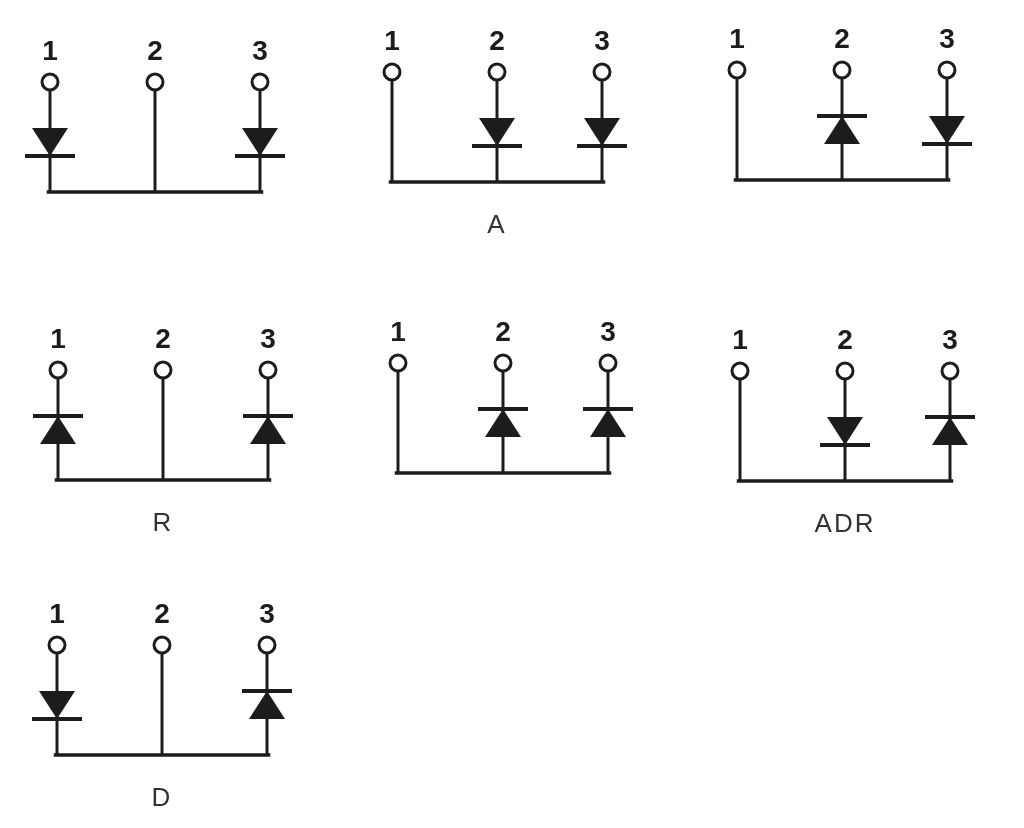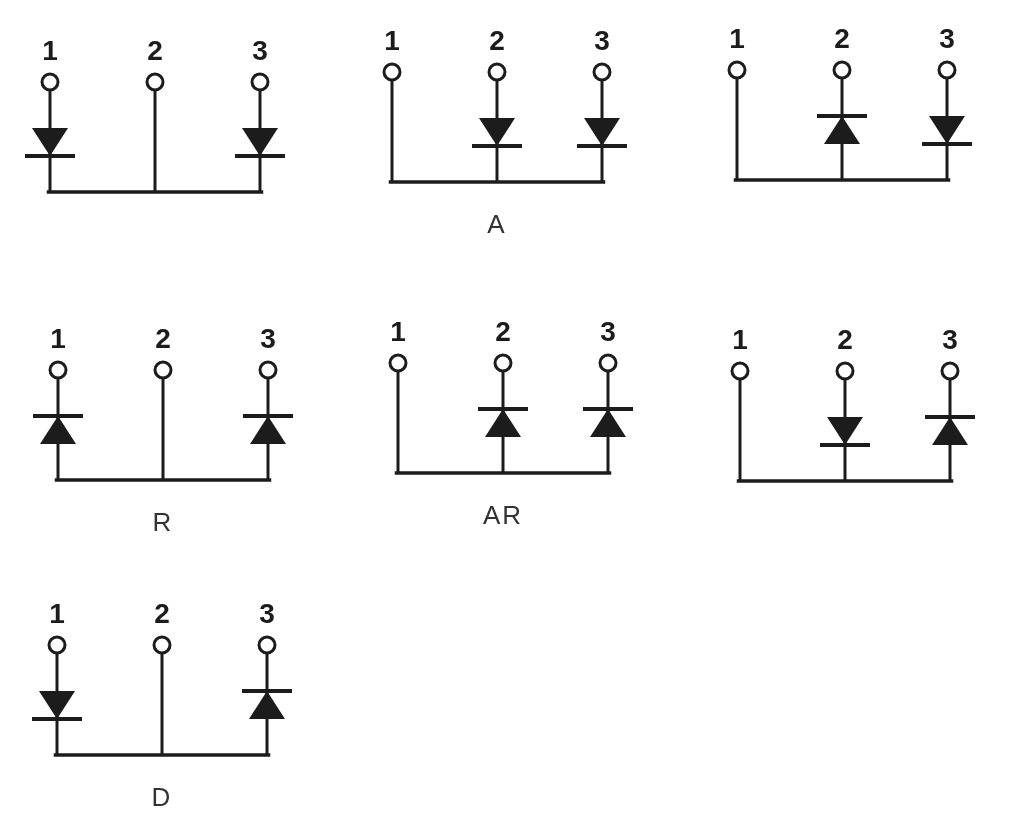--- a/index.html
+++ b/index.html
@@ -154,21 +154,20 @@
           <line x1="155" y1="78.5" x2="155" y2="180" stroke="#1c1c1c" stroke-width="3"></line>
           <polygon points="137,144 173,144 155,116" fill="#1c1c1c"></polygon>
           <line x1="130" y1="116" x2="180" y2="116" stroke="#1c1c1c" stroke-width="4"></line>
           <text x="260" y="48" text-anchor="middle" fill="#1c1c1c" class="term-num">3</text>
           <circle cx="260" cy="70" r="8" fill="#ffffff" stroke="#1c1c1c" stroke-width="3"></circle>
           <line x1="260" y1="78.5" x2="260" y2="180" stroke="#1c1c1c" stroke-width="3"></line>
           <polygon points="242,144 278,144 260,116" fill="#1c1c1c"></polygon>
           <line x1="235" y1="116" x2="285" y2="116" stroke="#1c1c1c" stroke-width="4"></line>
         </svg>
       </div>
-    <figcaption class="diagram-caption">AR</figcaption>
   </figure>
 
   <figure class="diagram pos-5">
     <div class="svg-slot">
         <svg viewBox="0 0 310 200" width="310" height="200">
           <line x1="48.5" y1="180" x2="261.5" y2="180" stroke="#1c1c1c" stroke-width="3.5" stroke-linecap="square"></line>
           <text x="50" y="48" text-anchor="middle" fill="#1c1c1c" class="term-num">1</text>
           <circle cx="50" cy="70" r="8" fill="#ffffff" stroke="#1c1c1c" stroke-width="3"></circle>
           <line x1="50" y1="78.5" x2="50" y2="180" stroke="#1c1c1c" stroke-width="3"></line>
           <text x="155" y="48" text-anchor="middle" fill="#1c1c1c" class="term-num">2</text>
@@ -176,20 +175,21 @@
           <line x1="155" y1="78.5" x2="155" y2="180" stroke="#1c1c1c" stroke-width="3"></line>
           <polygon points="137,116 173,116 155,144" fill="#1c1c1c"></polygon>
           <line x1="130" y1="144" x2="180" y2="144" stroke="#1c1c1c" stroke-width="4"></line>
           <text x="260" y="48" text-anchor="middle" fill="#1c1c1c" class="term-num">3</text>
           <circle cx="260" cy="70" r="8" fill="#ffffff" stroke="#1c1c1c" stroke-width="3"></circle>
           <line x1="260" y1="78.5" x2="260" y2="180" stroke="#1c1c1c" stroke-width="3"></line>
           <polygon points="242,144 278,144 260,116" fill="#1c1c1c"></polygon>
           <line x1="235" y1="116" x2="285" y2="116" stroke="#1c1c1c" stroke-width="4"></line>
         </svg>
       </div>
+    <figcaption class="diagram-caption">ADR</figcaption>
   </figure>
 
   <figure class="diagram pos-6">
     <div class="svg-slot">
         <svg viewBox="0 0 310 200" width="310" height="200">
           <line x1="48.5" y1="180" x2="261.5" y2="180" stroke="#1c1c1c" stroke-width="3.5" stroke-linecap="square"></line>
           <text x="50" y="48" text-anchor="middle" fill="#1c1c1c" class="term-num">1</text>
           <circle cx="50" cy="70" r="8" fill="#ffffff" stroke="#1c1c1c" stroke-width="3"></circle>
           <line x1="50" y1="78.5" x2="50" y2="180" stroke="#1c1c1c" stroke-width="3"></line>
           <polygon points="32,116 68,116 50,144" fill="#1c1c1c"></polygon>

